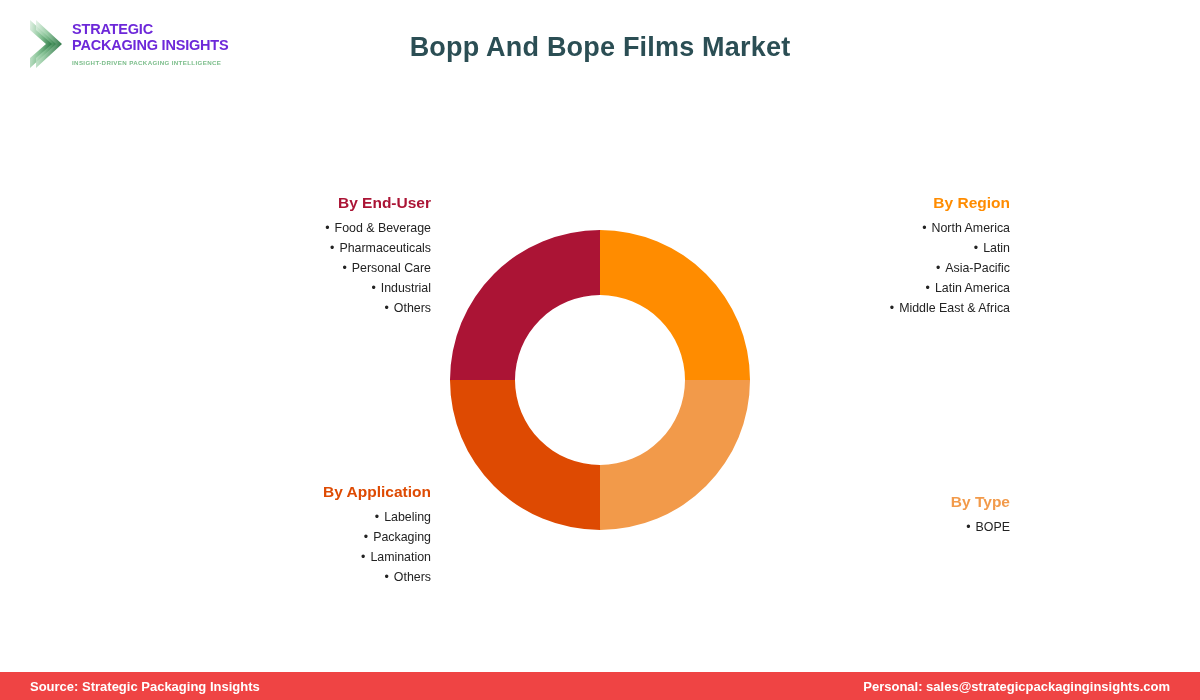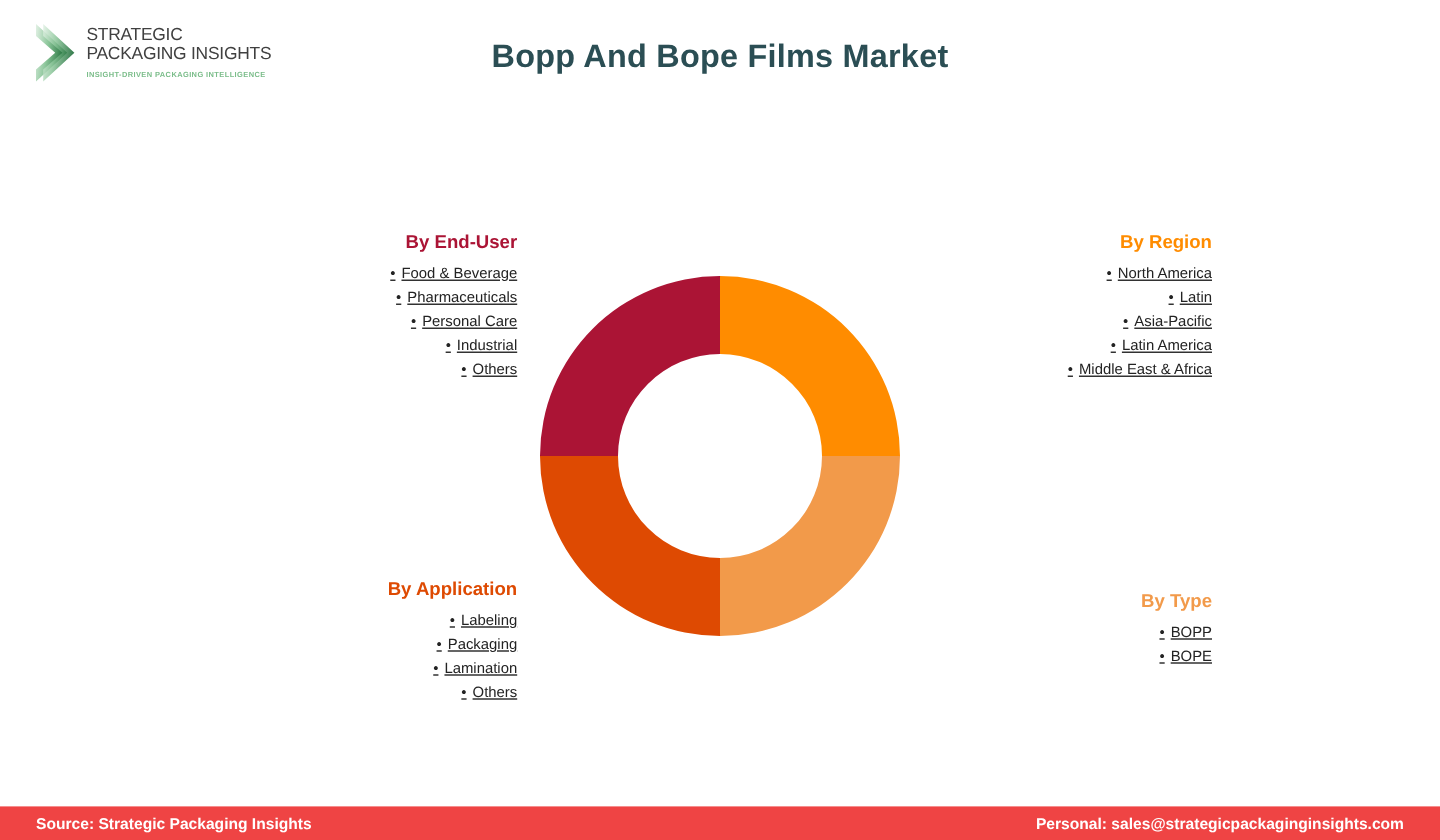--- a/index.html
+++ b/index.html
@@ -31,22 +31,22 @@
     flex: 0 0 auto;
     margin-right: 4px;
   }
   #logo-text {
     display: flex;
     flex-direction: column;
     justify-content: center;
     line-height: 1;
   }
   .logo-line {
-    color: #404040;
-    font-weight: normal;
+    color: #6d28d9;
+    font-weight: bold;
     font-size: 14.5px;
     letter-spacing: -0.2px;
     white-space: nowrap;
   }
   .logo-line.l1 { margin-bottom: 2px; }
   #logo-tagline {
     margin-top: 7px;
     color: #7bbd8a;
     font-size: 6.2px;
     font-weight: bold;
@@ -82,21 +82,20 @@
   .block-heading {
     font-size: 15.5px;
     font-weight: bold;
     margin: 0 0 6px 0;
     white-space: nowrap;
   }
   .block ul {
     list-style: none;
     margin: 0;
     padding: 0;
-    text-decoration: underline;
   }
   .block li {
     font-size: 12.4px;
     color: #232323;
     line-height: 20px;
     white-space: nowrap;
   }
   .block li::before {
     content: "\2022";
     margin-right: 5px;
@@ -197,21 +196,20 @@
     <li>Labeling</li>
     <li>Packaging</li>
     <li>Lamination</li>
     <li>Others</li>
   </ul>
 </div>
 
 <div class="block align-left" id="block-type">
   <div class="block-heading" style="color:#f29a4a">By Type</div>
   <ul>
-    <li>BOPP</li>
     <li>BOPE</li>
   </ul>
 </div>
 
 <div id="footer">
   <div class="footer-text">Source: Strategic Packaging Insights</div>
   <div class="footer-text">Personal: sales@strategicpackaginginsights.com</div>
 </div>
 
 </body></html>

